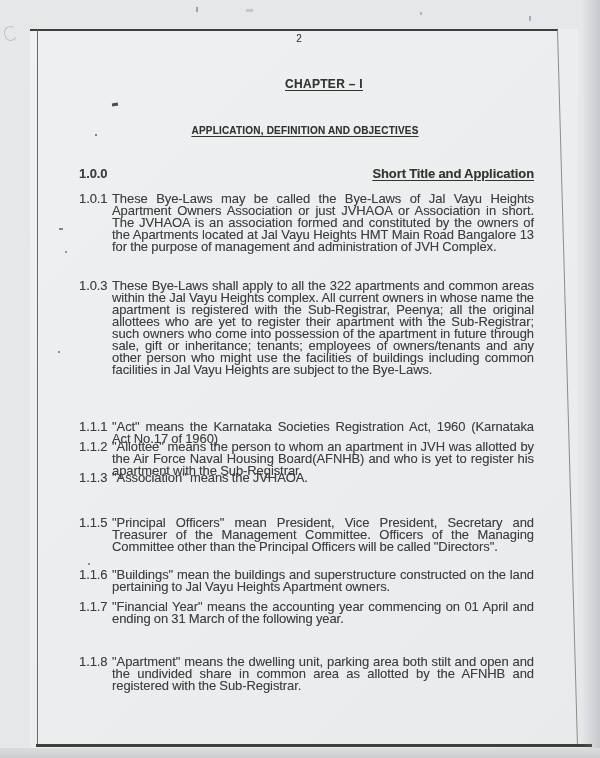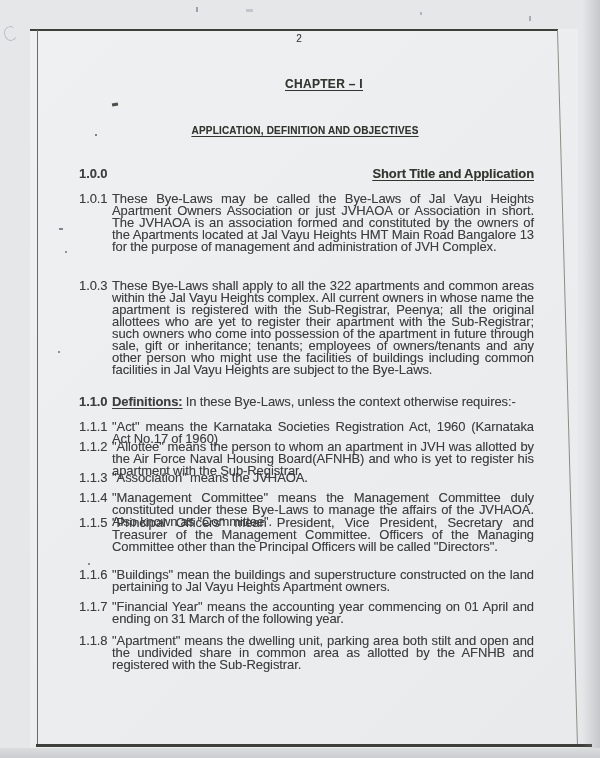--- a/index.html
+++ b/index.html
@@ -92,61 +92,53 @@
     <span class="ctext">These Bye-Laws may be called the Bye-Laws of Jal Vayu Heights Apartment Owners Association or just JVHAOA or Association in short. The JVHAOA is an association formed and constituted by the owners of the Apartments located at Jal Vayu Heights HMT Main Road Bangalore 13 for the purpose of management and administration of JVH Complex.</span>
   </div>
 
 
   <div class="clause scan-text" style="top:280px">
     <span class="cnum">1.0.3</span>
     <span class="ctext">These Bye-Laws shall apply to all the 322 apartments and common areas within the Jal Vayu Heights complex. All current owners in whose name the apartment is registered with the Sub-Registrar, Peenya; all the original allottees who are yet to register their apartment with the Sub-Registrar; such owners who come into possession of the apartment in future through sale, gift or inheritance; tenants; employees of owners/tenants and any other person who might use the facilities of buildings including common facilities in Jal Vayu Heights are subject to the Bye-Laws.</span>
   </div>
 
 
-  <div class="clause scan-text" style="top:396px">
-    <span class="cnum bold">1.1.0</span>
-    <span class="ctext"><span class="lead">Definitions:</span><span> In these Bye-Laws, unless the context otherwise requires:-</span></span>
-  </div>
 
   <div class="clause scan-text" style="top:421px">
     <span class="cnum">1.1.1</span>
     <span class="ctext">"Act" means the Karnataka Societies Registration Act, 1960 (Karnataka Act No.17 of 1960)</span>
   </div>
 
   <div class="clause scan-text" style="top:441px">
     <span class="cnum">1.1.2</span>
     <span class="ctext">"Allottee" means the person to whom an apartment in JVH was allotted by the Air Force Naval Housing Board(AFNHB) and who is yet to register his apartment with the Sub-Registrar.</span>
   </div>
 
   <div class="clause scan-text" style="top:472px">
     <span class="cnum">1.1.3</span>
     <span class="ctext">"Association" means the JVHAOA.</span>
   </div>
 
-  <div class="clause scan-text" style="top:492px">
-    <span class="cnum">1.1.4</span>
-    <span class="ctext">"Management Committee" means the Management Committee duly constituted under these Bye-Laws to manage the affairs of the JVHAOA. Also known as "Committee".</span>
-  </div>
 
   <div class="clause scan-text" style="top:517px">
     <span class="cnum">1.1.5</span>
     <span class="ctext">"Principal Officers" mean President, Vice President, Secretary and Treasurer of the Management Committee. Officers of the Managing Committee other than the Principal Officers will be called "Directors".</span>
   </div>
 
   <div class="clause scan-text" style="top:569px">
     <span class="cnum">1.1.6</span>
     <span class="ctext">"Buildings" mean the buildings and superstructure constructed on the land pertaining to Jal Vayu Heights Apartment owners.</span>
   </div>
 
   <div class="clause scan-text" style="top:601px">
     <span class="cnum">1.1.7</span>
     <span class="ctext">"Financial Year" means the accounting year commencing on 01 April and ending on 31 March of the following year.</span>
   </div>
 
-  <div class="clause scan-text" style="top:635px">
+  <div class="clause scan-text" style="top:656px">
     <span class="cnum">1.1.8</span>
     <span class="ctext">"Apartment" means the dwelling unit, parking area both stilt and open and the undivided share in common area as allotted by the AFNHB and registered with the Sub-Registrar.</span>
   </div>
 
   <div class="c-mark"></div>
   <div class="artifact a-dash"></div>
   <div class="artifact a-dot1"></div>
   <div class="artifact a-dot2"></div>
   <div class="artifact a-dot3"></div>
   <div class="artifact a-dot4"></div>

